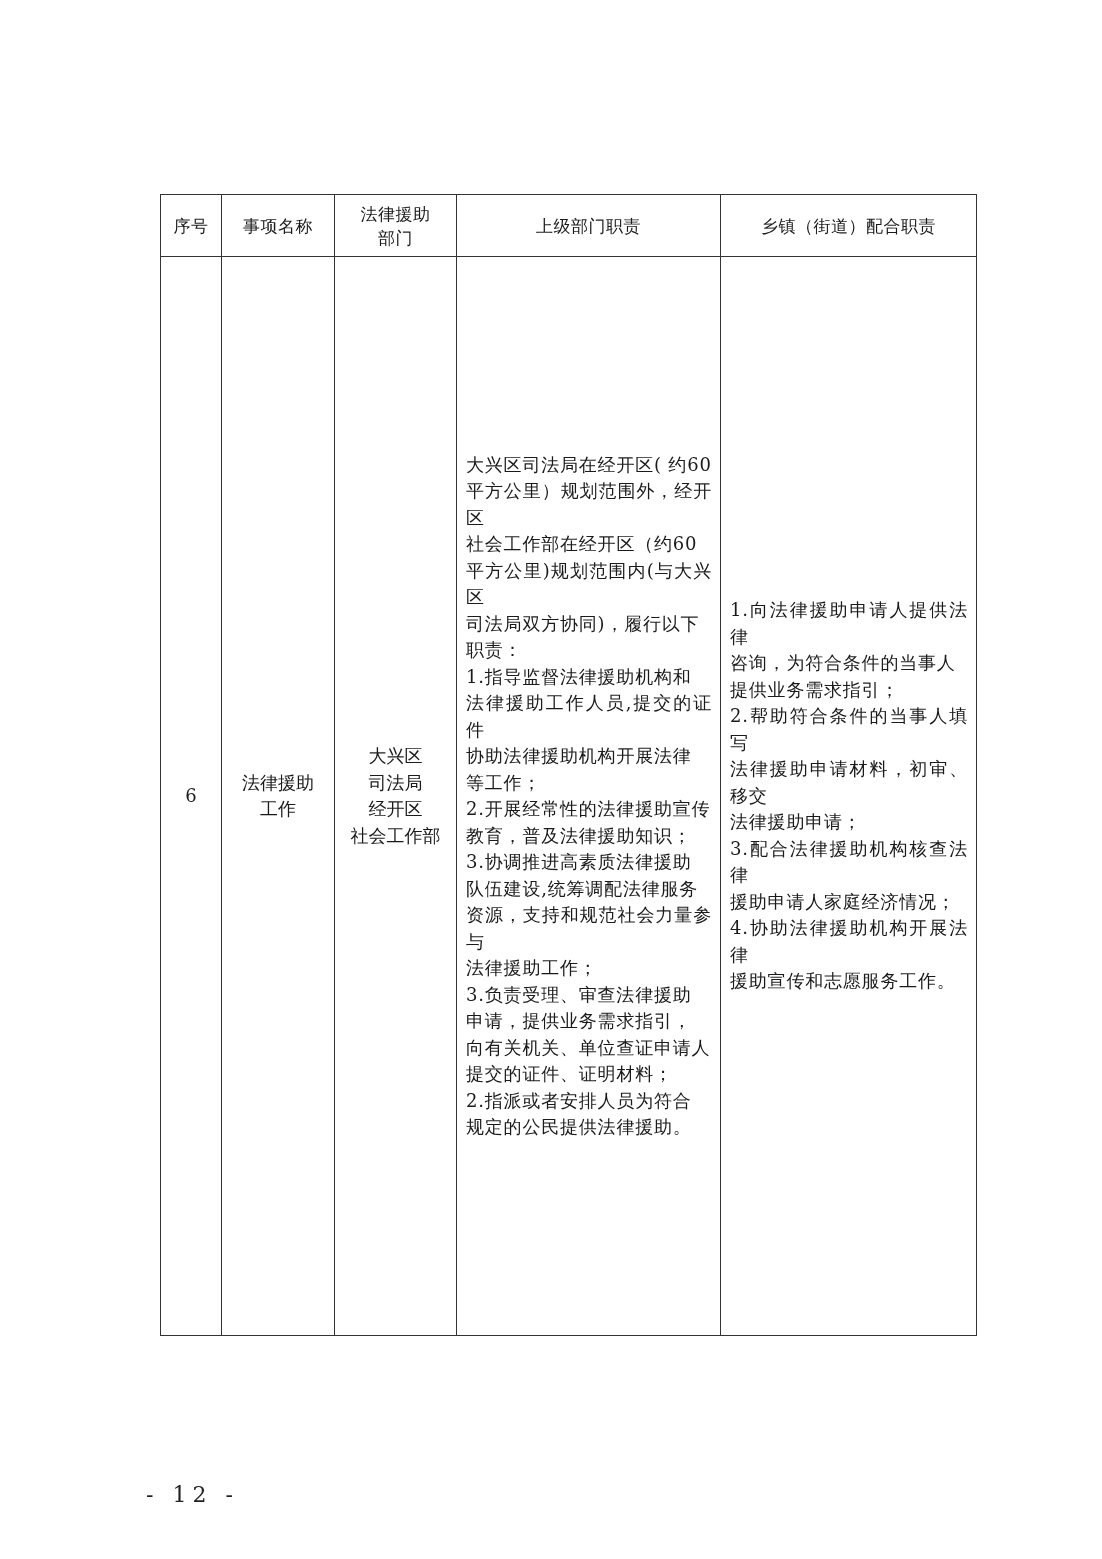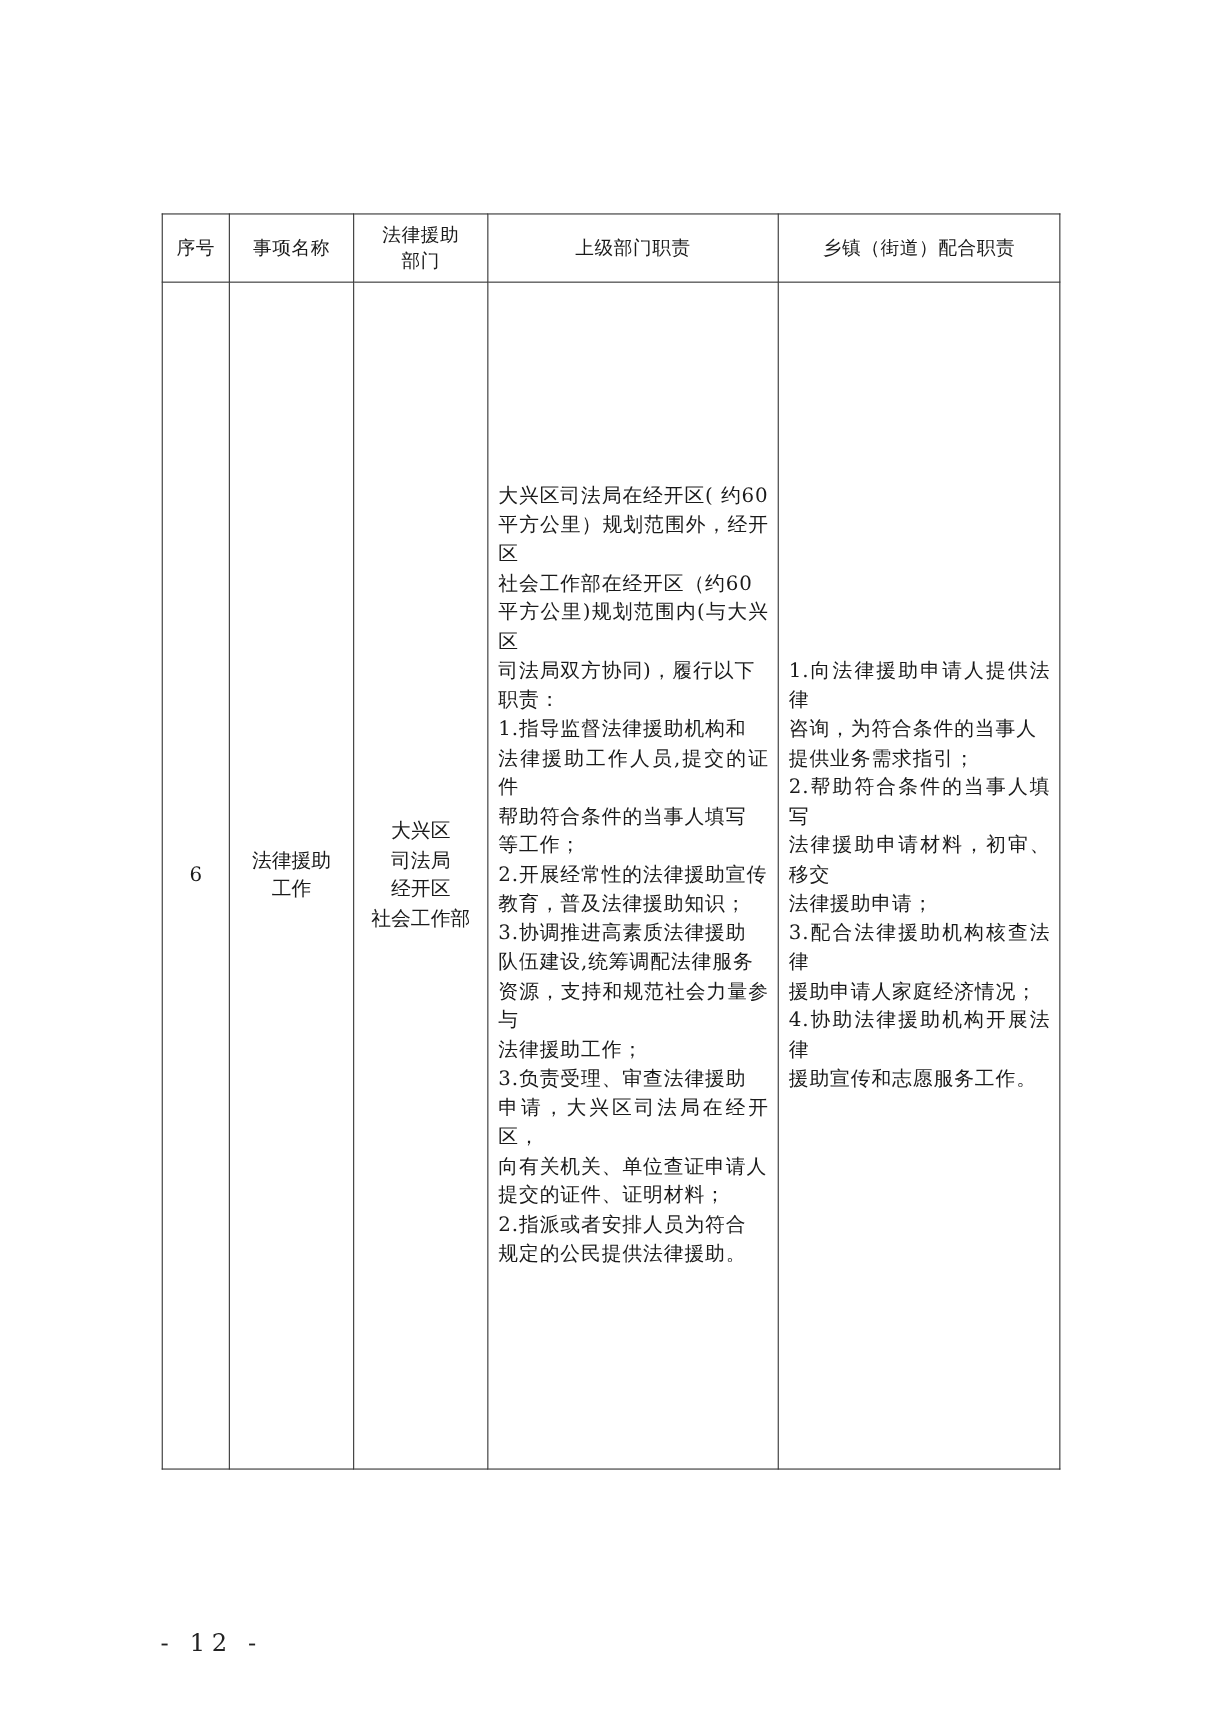--- a/index.html
+++ b/index.html
@@ -1,18 +1,18 @@
 <!DOCTYPE html>
 <html><head>
   <meta charset="utf-8">
   <style>
     html, body { margin: 0; padding: 0; background: #ffffff; }
     body { width: 1102px; height: 1559px; position: relative; overflow: hidden;
            font-family: "DejaVu Serif", "Liberation Serif", serif; color: #1a1a1a; }
-    .table-wrap { position: absolute; left: 147px; top: 194px; width: 816px; }
+    .table-wrap { position: absolute; left: 160px; top: 194px; width: 816px; }
     table { border-collapse: collapse; width: 816px; table-layout: fixed; }
     th, td { border: 1.3px solid #333; padding: 0; vertical-align: middle; text-align: center; }
     th { height: 61px; font-family: "DejaVu Sans", "Liberation Sans", sans-serif; font-weight: normal;
          font-size: 17px; line-height: 24px; letter-spacing: 0.5px; }
     td.body-cell { height: 1078px; font-size: 18px; line-height: 26.5px; }
     .multi { display: inline-block; }
     .multi span { display: block; }
     .para { text-align: justify; text-align-last: left; padding: 0 8px 0 9px; letter-spacing: 0.8px; }
     .para span { display: block; }
     .page-number { position: absolute; left: 146px; top: 1449px; font-family: "DejaVu Serif", serif;
@@ -64,30 +64,30 @@
         <td class="body-cell">
           <div class="para">
             <span>大兴区司法局在经开区( 约60</span>
             <span>平方公里）规划范围外，经开区</span>
             <span>社会工作部在经开区（约60</span>
             <span>平方公里)规划范围内(与大兴区</span>
             <span>司法局双方协同)，履行以下</span>
             <span>职责：</span>
             <span>1.指导监督法律援助机构和</span>
             <span>法律援助工作人员,提交的证件</span>
-            <span>帮助符合条件的当事人填写</span>
+            <span>协助法律援助机构开展法律</span>
             <span>等工作；</span>
             <span>2.开展经常性的法律援助宣传</span>
             <span>教育，普及法律援助知识；</span>
             <span>3.协调推进高素质法律援助</span>
             <span>队伍建设,统筹调配法律服务</span>
             <span>资源，支持和规范社会力量参与</span>
             <span>法律援助工作；</span>
             <span>3.负责受理、审查法律援助</span>
-            <span>申请，大兴区司法局在经开区，</span>
+            <span>申请，提供业务需求指引，</span>
             <span>向有关机关、单位查证申请人</span>
             <span>提交的证件、证明材料；</span>
             <span>2.指派或者安排人员为符合</span>
             <span>规定的公民提供法律援助。</span>
           </div>
         </td>
         <td class="body-cell">
           <div class="para">
             <span>1.向法律援助申请人提供法律</span>
             <span>咨询，为符合条件的当事人</span>

